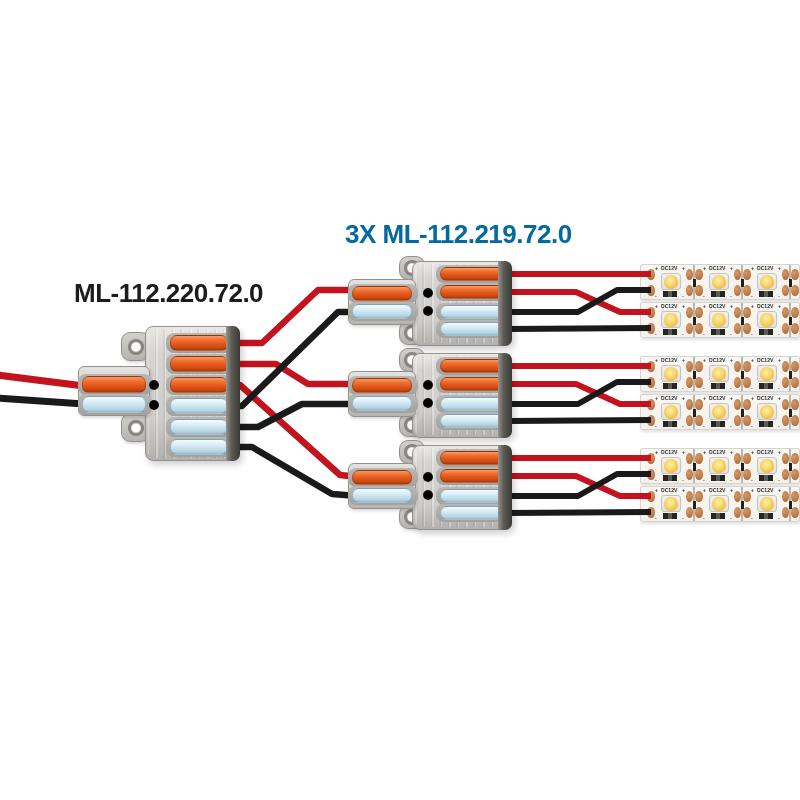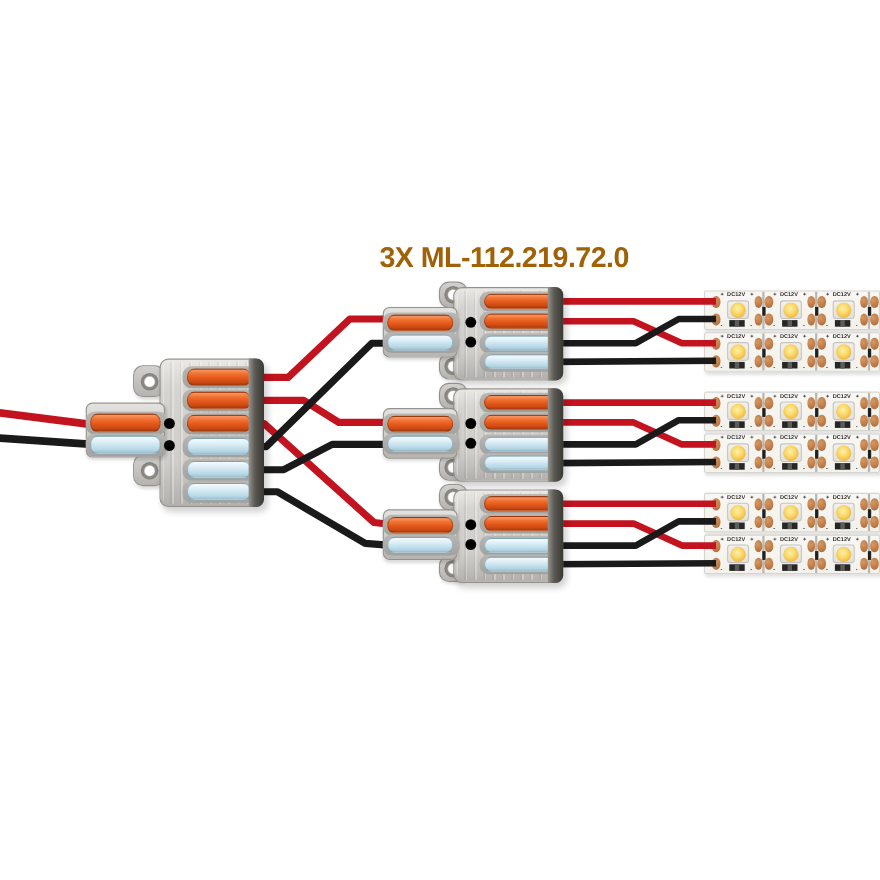--- a/index.html
+++ b/index.html
@@ -429,14 +429,15 @@
         <div style="position: absolute; left: 440px; top: 469px; width: 64px; height: 14px; background: linear-gradient(rgb(248, 154, 104) 0%, rgb(240, 112, 47) 28%, rgb(228, 88, 28) 55%, rgb(204, 74, 19) 82%, rgb(162, 58, 13) 100%); border: 1px solid rgba(125, 42, 6, 0.45); border-radius: 7px; box-sizing: border-box;"></div>
         <div style="position: absolute; left: 436px; top: 487px; width: 74px; height: 18px; background: linear-gradient(rgb(185, 183, 179), rgb(163, 161, 157)); border-radius: 8px;"></div>
         <div style="position: absolute; left: 440px; top: 489px; width: 64px; height: 14px; background: linear-gradient(rgb(244, 251, 254) 0%, rgb(224, 240, 247) 28%, rgb(201, 227, 239) 55%, rgb(180, 213, 227) 82%, rgb(151, 186, 203) 100%); border: 1px solid rgba(96, 134, 156, 0.5); border-radius: 7px; box-sizing: border-box;"></div>
         <div style="position: absolute; left: 436px; top: 504px; width: 74px; height: 18px; background: linear-gradient(rgb(185, 183, 179), rgb(163, 161, 157)); border-radius: 8px;"></div>
         <div style="position: absolute; left: 440px; top: 506px; width: 64px; height: 14px; background: linear-gradient(rgb(244, 251, 254) 0%, rgb(224, 240, 247) 28%, rgb(201, 227, 239) 55%, rgb(180, 213, 227) 82%, rgb(151, 186, 203) 100%); border: 1px solid rgba(96, 134, 156, 0.5); border-radius: 7px; box-sizing: border-box;"></div>
         <div style="position: absolute; left: 498px; top: 445px; width: 14px; height: 85px; background: linear-gradient(90deg, rgb(150, 148, 142) 0%, rgb(92, 90, 84) 40%, rgb(58, 56, 50) 100%); border-radius: 0px 7px 7px 0px;"></div>
         <div style="position: absolute; left: 423px; top: 472px; width: 10px; height: 10px; border-radius: 50%; background: radial-gradient(circle, rgb(0, 0, 0) 55%, rgb(74, 72, 70) 100%);"></div>
         <div style="position: absolute; left: 423px; top: 490px; width: 10px; height: 10px; border-radius: 50%; background: radial-gradient(circle, rgb(0, 0, 0) 55%, rgb(74, 72, 70) 100%);"></div>
       </div>
     </div>
-  <div class="label" id="label-sub" style="color: #a16207;">3X ML-112.219.72.0</div>
+  <div class="label" id="label-main" style="color: rgb(28, 28, 28);">ML-112.220.72.0</div>
+  <div class="label" id="label-sub" style="color: #0369a1;">3X ML-112.219.72.0</div>
 </div>
 
 </body></html>

